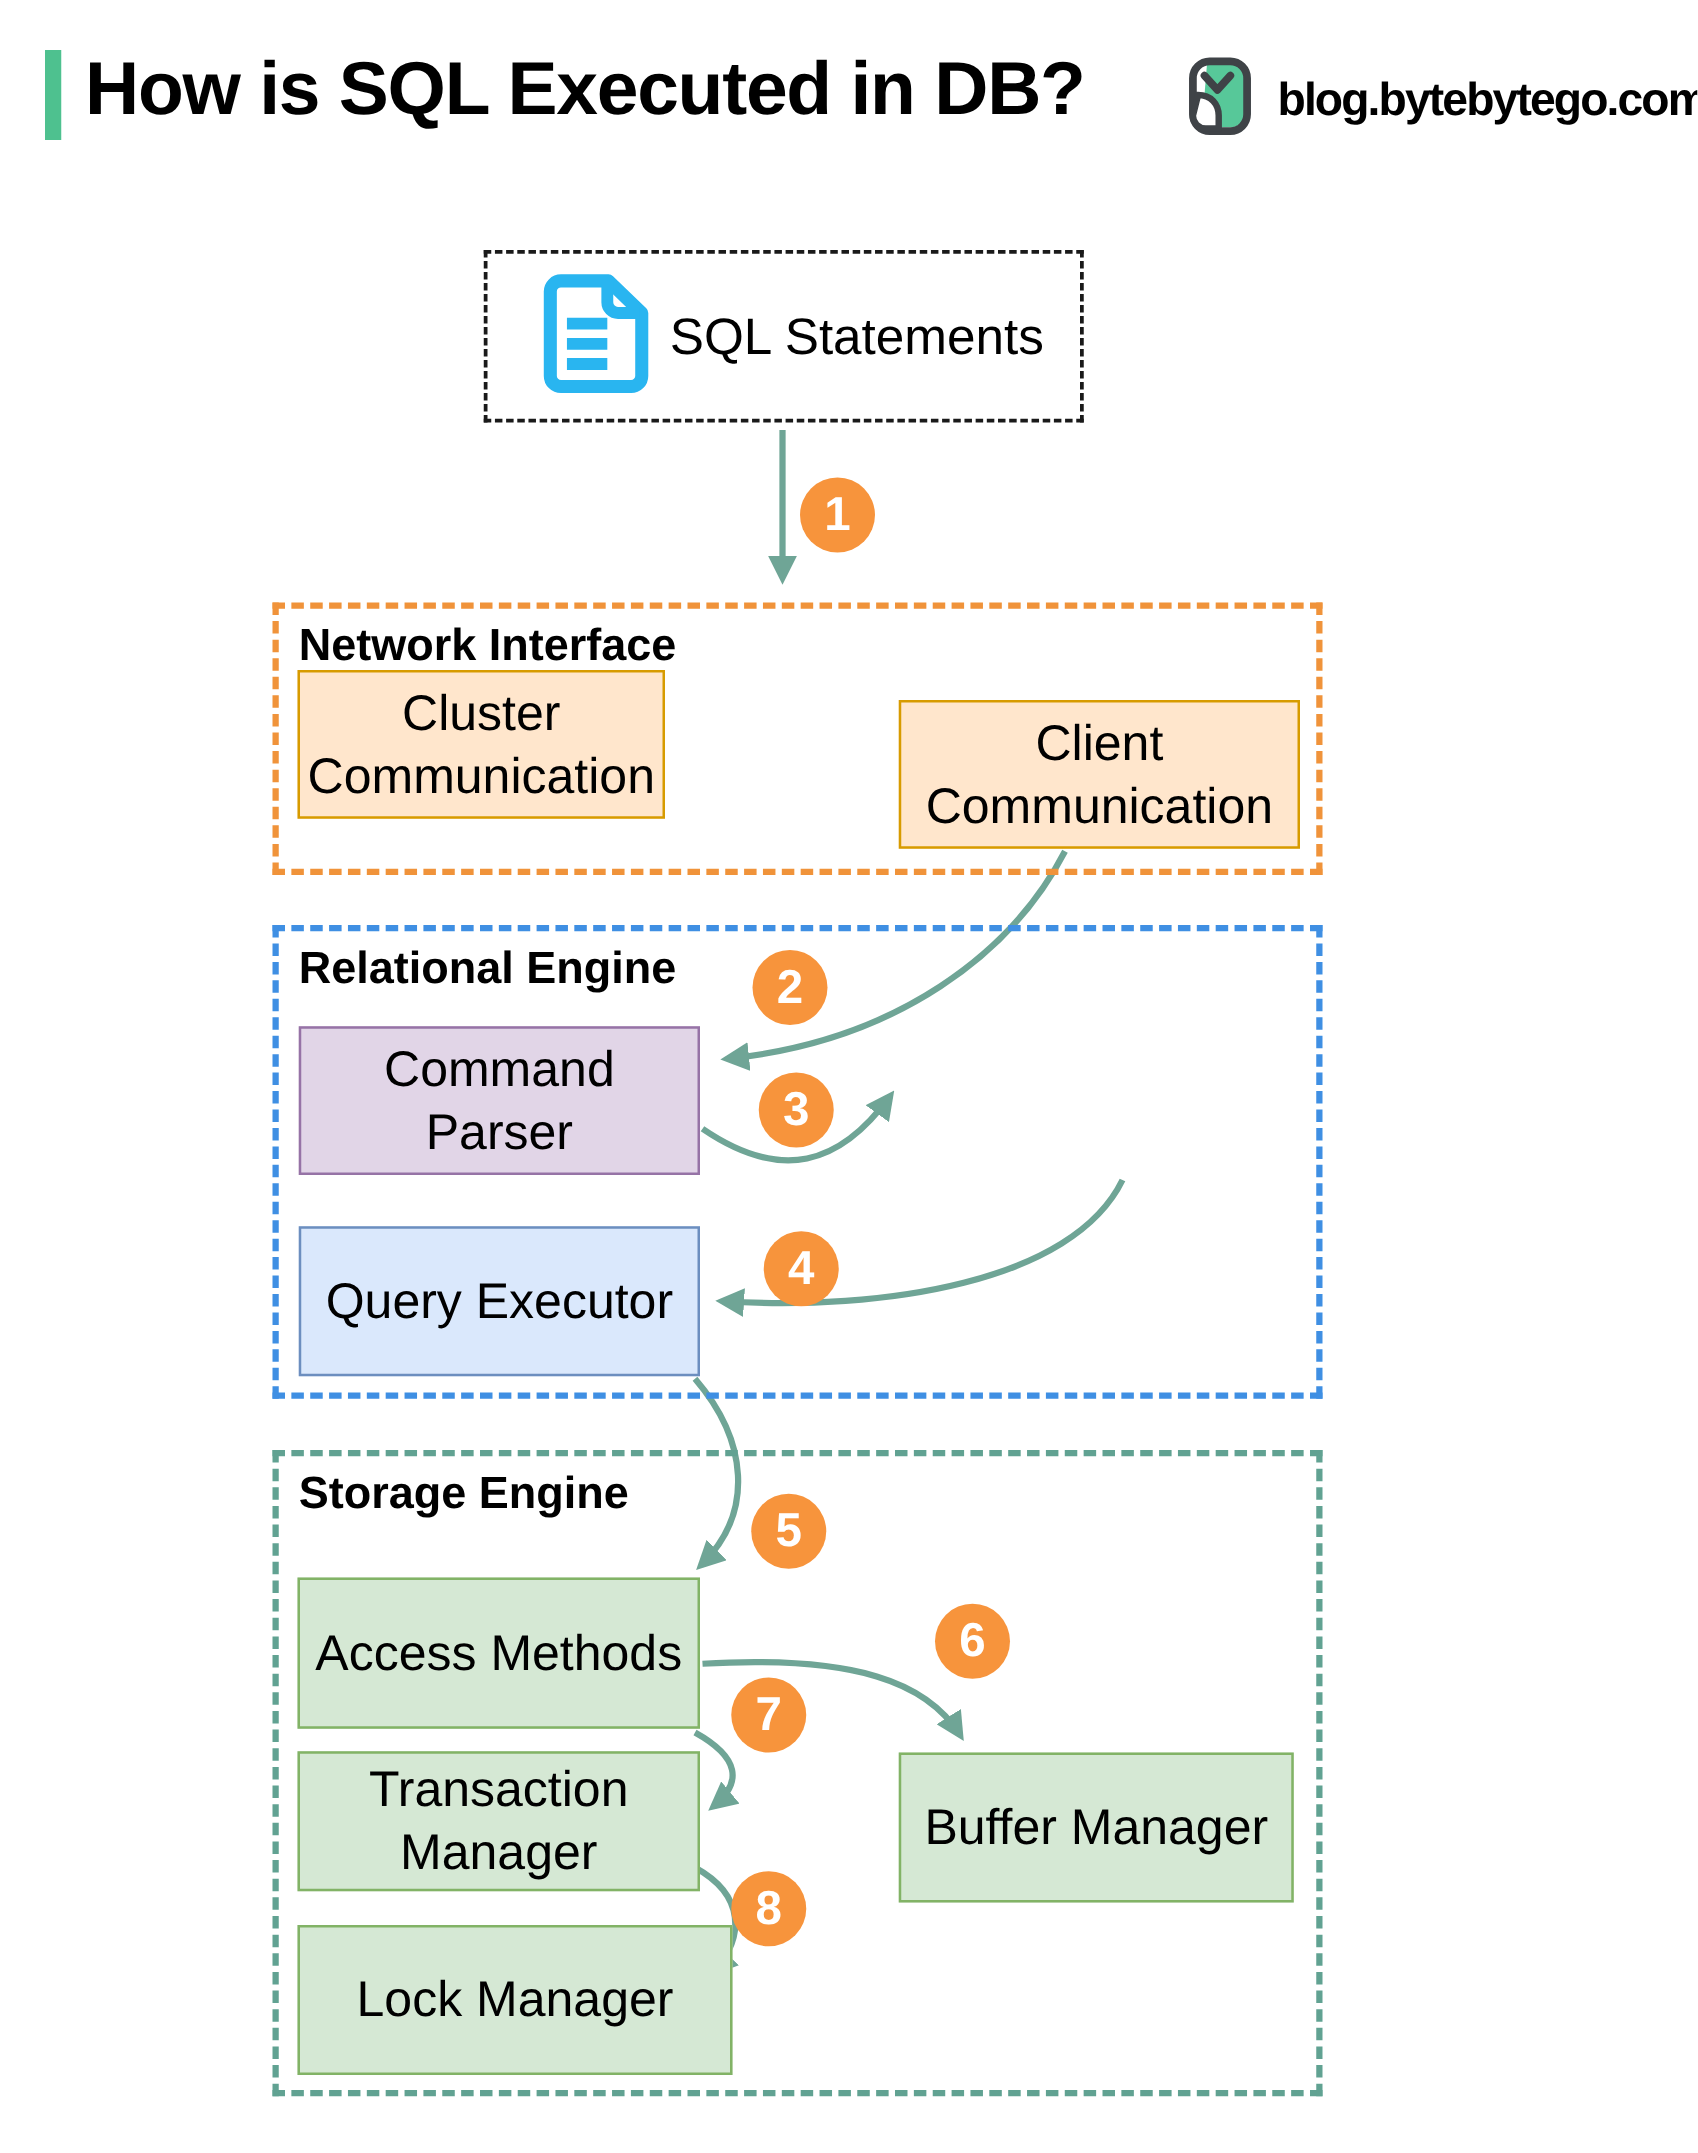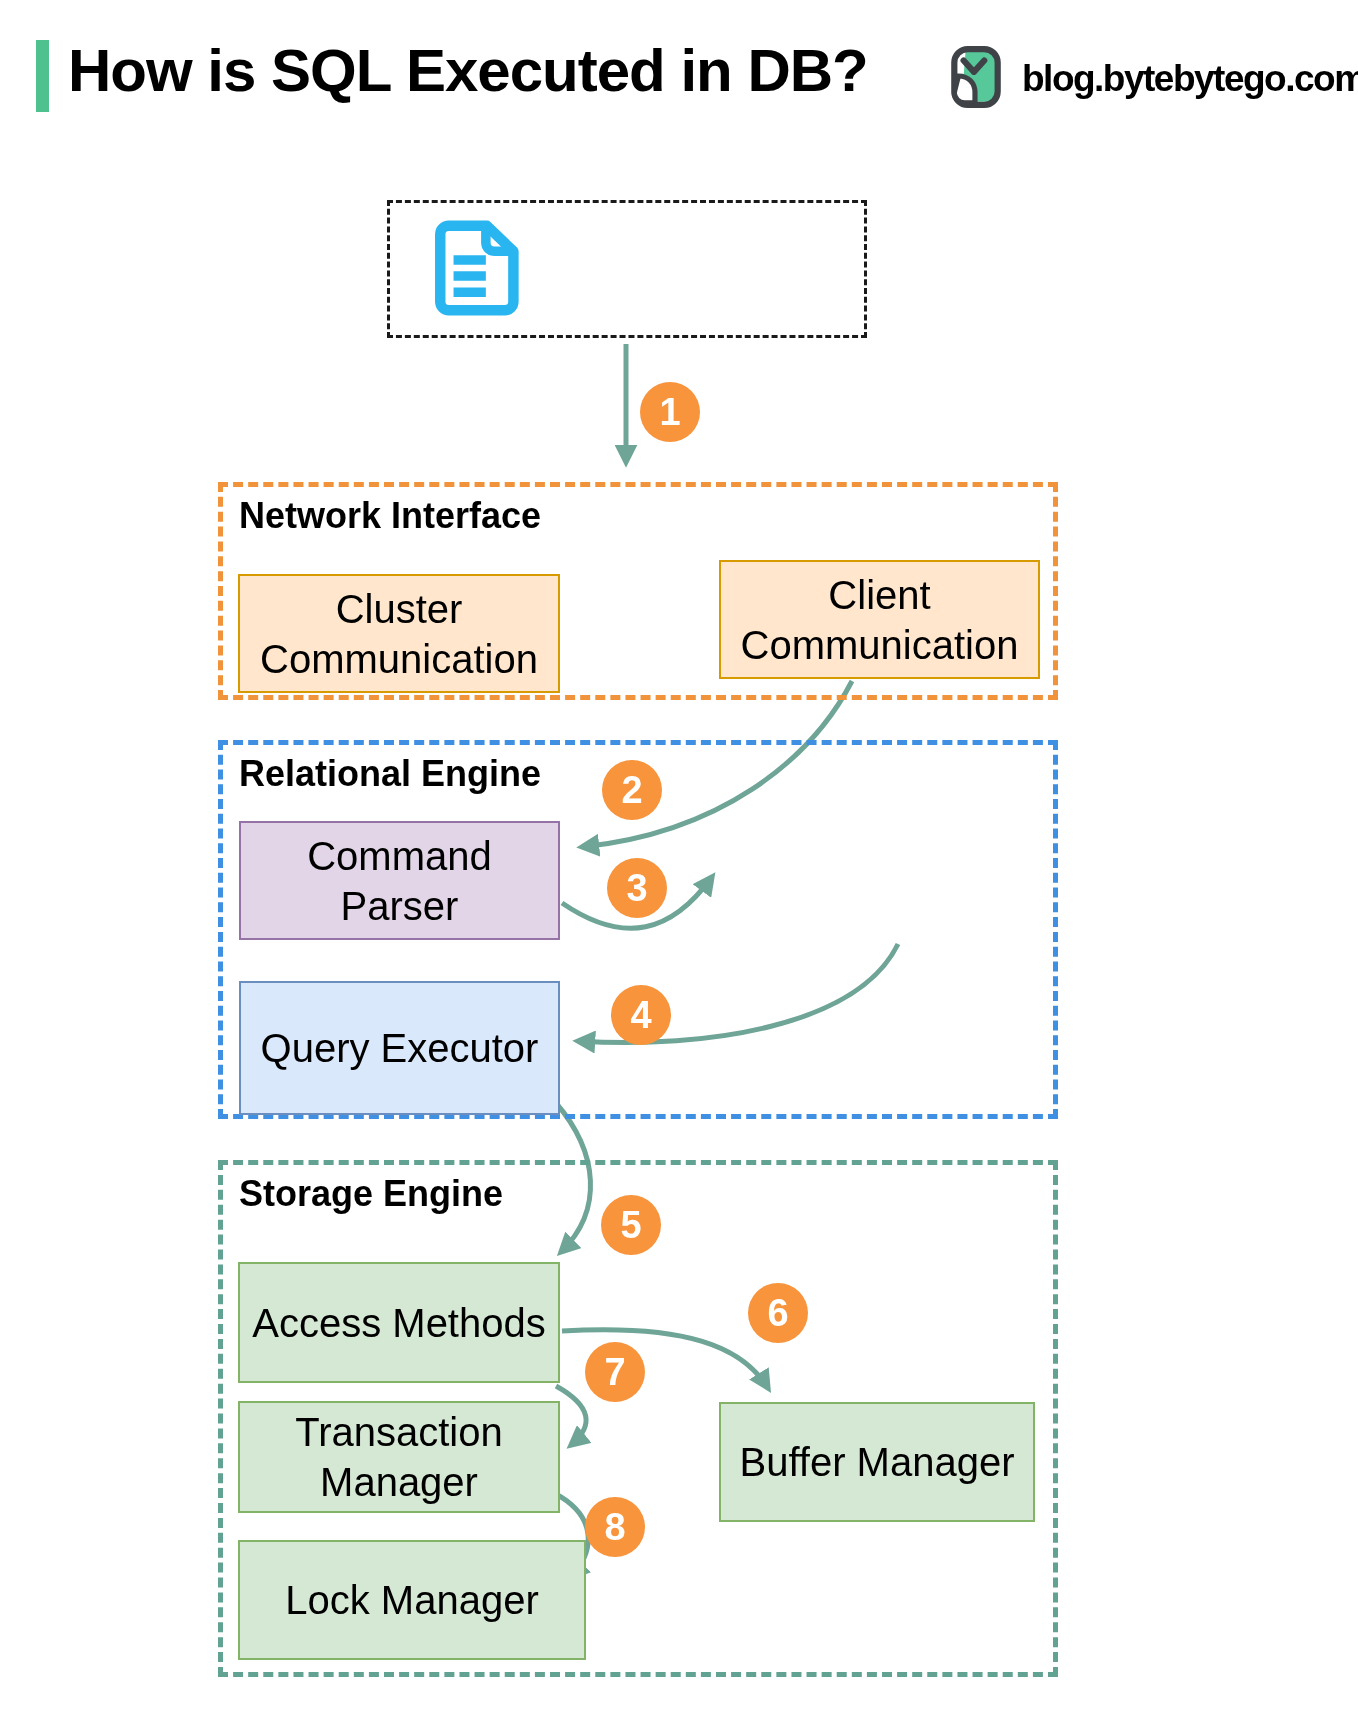--- a/index.html
+++ b/index.html
@@ -65,20 +65,21 @@
   <div class="sql-box">
     <span class="doc">
       <svg width="95" height="97" viewBox="0 0 100 100">
         <path d="M24 6 h40 l28 27 v53 a9 9 0 0 1 -9 9 h-59 a9 9 0 0 1 -9 -9 v-71 a9 9 0 0 1 9 -9 z" fill="#ffffff" stroke="#29B5F0" stroke-width="11" stroke-linejoin="round"></path>
         <path d="M63 7 v17 a9 9 0 0 0 9 9 h18" fill="none" stroke="#29B5F0" stroke-width="10"></path>
         <line x1="29" y1="42" x2="63" y2="42" stroke="#29B5F0" stroke-width="10"></line>
         <line x1="29" y1="59" x2="63" y2="59" stroke="#29B5F0" stroke-width="10"></line>
         <line x1="29" y1="76" x2="63" y2="76" stroke="#29B5F0" stroke-width="10"></line>
       </svg>
     </span>
+    <span class="lbl">SQL Statements</span>
   </div>
 
   <svg id="arrows" width="1358" height="1722">
     <defs>
       <marker id="ah" viewBox="0 0 10 10" refX="7.5" refY="5" markerWidth="4.6" markerHeight="4.6" orient="auto">
         <path d="M0 0 L10 5 L0 10 z" fill="#6FA596"></path>
       </marker>
     </defs>
     <path class="flow" marker-end="url(#ah)" d="M 626 344 L 626 462"></path>
     <path class="flow" marker-end="url(#ah)" d="M 852 681 C 810 762, 718 833, 582 847"></path>
@@ -86,34 +87,34 @@
     <path class="flow" marker-end="url(#ah)" d="M 898 944 C 858 1026, 706 1049, 578 1041"></path>
     <path class="flow" marker-end="url(#ah)" d="M 556 1103 C 598 1152, 604 1210, 561 1252"></path>
     <path class="flow" marker-end="url(#ah)" d="M 562 1331 C 685 1324, 742 1346, 768 1388"></path>
     <path class="flow" marker-end="url(#ah)" d="M 556 1386 C 592 1406, 594 1426, 571 1445"></path>
     <path class="flow" marker-end="url(#ah)" d="M 556 1494 C 596 1516, 596 1550, 571 1577"></path>
   </svg>
 
   <div class="sec sec-network">
     <div class="sec-label">Network Interface</div>
   </div>
-  <div class="node peach" style="left:238px;top:574px;width:322px;height:119px;align-items:center;">
+  <div class="node peach" style="left:238px;top:536px;width:294px;height:119px;align-items:center;">
     <span>Cluster Communication</span>
   </div>
   <div class="node peach" style="left:719px;top:560px;width:321px;height:119px;">
     <span>Client Communication</span>
   </div>
 
   <div class="sec sec-relational">
     <div class="sec-label">Relational Engine</div>
   </div>
   <div class="node purple" style="left:239px;top:821px;width:321px;height:119px;">
     <span>Command Parser</span>
   </div>
-  <div class="node blue" style="left:239px;top:981px;width:321px;height:134px;">
+  <div class="node blue" style="left:239px;top:981px;width:321px;height:120px;">
     <span>Query Executor</span>
   </div>
 
   <div class="sec sec-storage">
     <div class="sec-label">Storage Engine</div>
   </div>
   <div class="node green" style="left:238px;top:1262px;width:322px;height:121px;">
     <span>Access Methods</span>
   </div>
   <div class="node green" style="left:238px;top:1401px;width:322px;height:112px;align-items:flex-end;">

